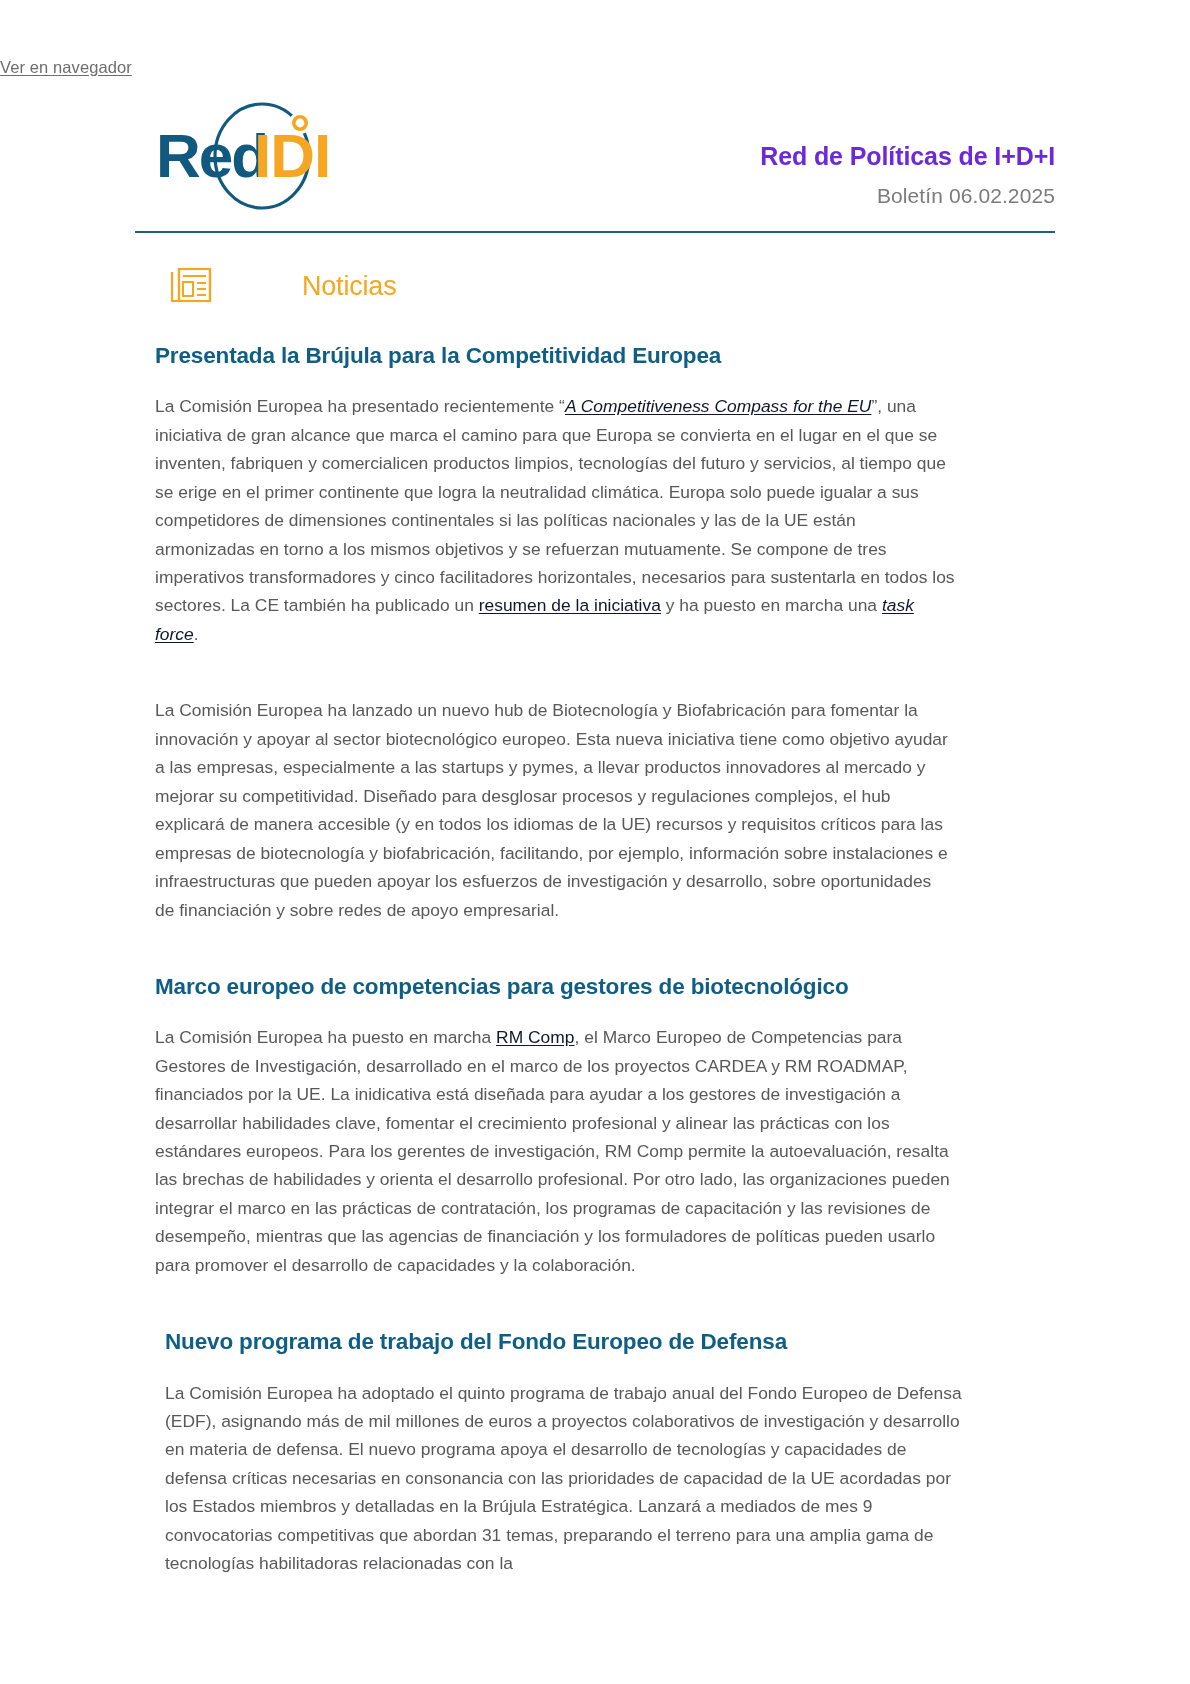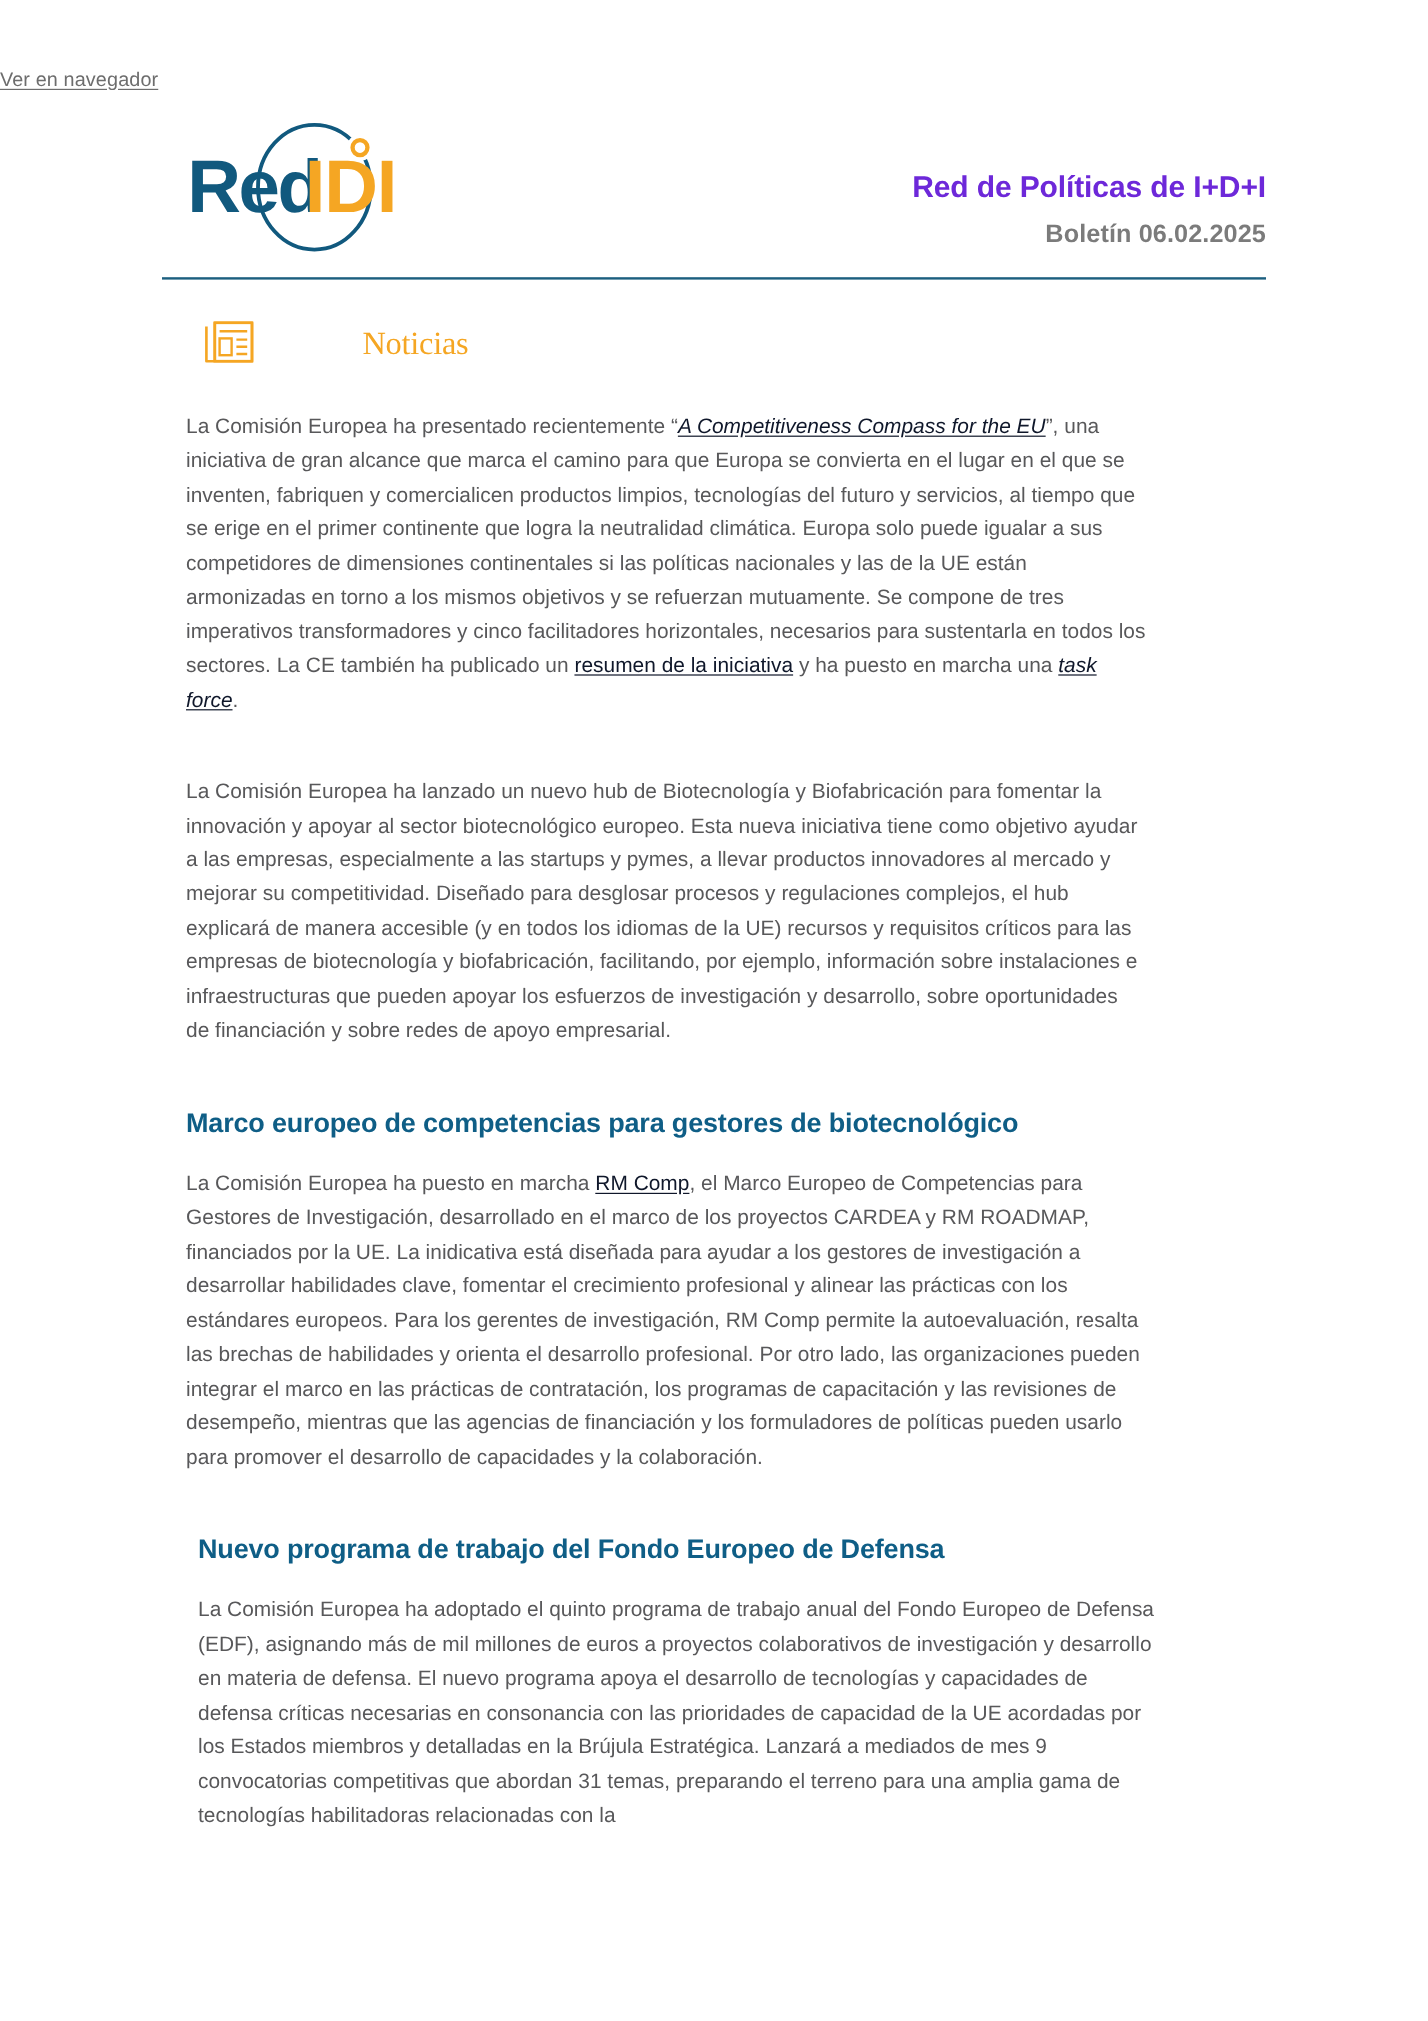--- a/index.html
+++ b/index.html
@@ -63,41 +63,40 @@
     font-size: 25px;
     font-weight: 700;
     color: #6d28d9;
     letter-spacing: -0.1px;
     line-height: 1.35;
     white-space: nowrap;
     margin-top: 32px;
   }
   .header-sub {
     font-size: 21px;
-    font-weight: 700;
+    font-weight: 400;
     color: #7b7b7b;
     letter-spacing: 0.1px;
     margin-top: 10px;
     white-space: nowrap;
   }
 
   
   .divider {
     margin: 20px 135px 0 135px;
     height: 2px;
     background: #1c5f7f;
   }
 
   
   .section-head {
     display: flex;
     align-items: center;
     padding: 32px 0 0 168px;
     gap: 88px;
-    font-family: Liberation Serif, serif;
   }
   .news-icon { display: block; }
   .section-title {
     font-size: 27px;
     color: #f5a623;
     font-weight: 400;
     letter-spacing: -0.2px;
   }
 
   
@@ -182,20 +181,21 @@
         <line x1="29" y1="24" x2="38" y2="24" stroke="#f5a623" stroke-width="2"></line>
         <line x1="29" y1="30" x2="38" y2="30" stroke="#f5a623" stroke-width="2"></line>
       </svg>
     </span>
     <span class="section-title">Noticias</span>
   </div>
 
   <div class="articles">
 
     <div class="article">
+      <h2 class="article-title">Presentada la Brújula para la Competitividad Europea</h2>
       <p class="article-body"><span>La Comisión Europea ha presentado recientemente “</span><span class="inline-link italic">A Competitiveness Compass for the EU</span><span>”, una iniciativa de gran alcance que marca el camino para que Europa se convierta en el lugar en el que se inventen, fabriquen y comercialicen productos limpios, tecnologías del futuro y servicios, al tiempo que se erige en el primer continente que logra la neutralidad climática. Europa solo puede igualar a sus competidores de dimensiones continentales si las políticas nacionales y las de la UE están armonizadas en torno a los mismos objetivos y se refuerzan mutuamente. Se compone de tres imperativos transformadores y cinco facilitadores horizontales, necesarios para sustentarla en todos los sectores. La CE también ha publicado un </span><span class="inline-link">resumen de la iniciativa</span><span> y ha puesto en marcha una </span><span class="inline-link italic">task force</span><span>.</span></p>
     </div>
 
     <div class="gap-lg"></div>
 
     <div class="article">
       <p class="article-body">La Comisión Europea ha lanzado un nuevo hub de Biotecnología y Biofabricación para fomentar la innovación y apoyar al sector biotecnológico europeo. Esta nueva iniciativa tiene como objetivo ayudar a las empresas, especialmente a las startups y pymes, a llevar productos innovadores al mercado y mejorar su competitividad. Diseñado para desglosar procesos y regulaciones complejos, el hub explicará de manera accesible (y en todos los idiomas de la UE) recursos y requisitos críticos para las empresas de biotecnología y biofabricación, facilitando, por ejemplo, información sobre instalaciones e infraestructuras que pueden apoyar los esfuerzos de investigación y desarrollo, sobre oportunidades de financiación y sobre redes de apoyo empresarial.</p>
     </div>
 
     <div class="gap-lg"></div>

